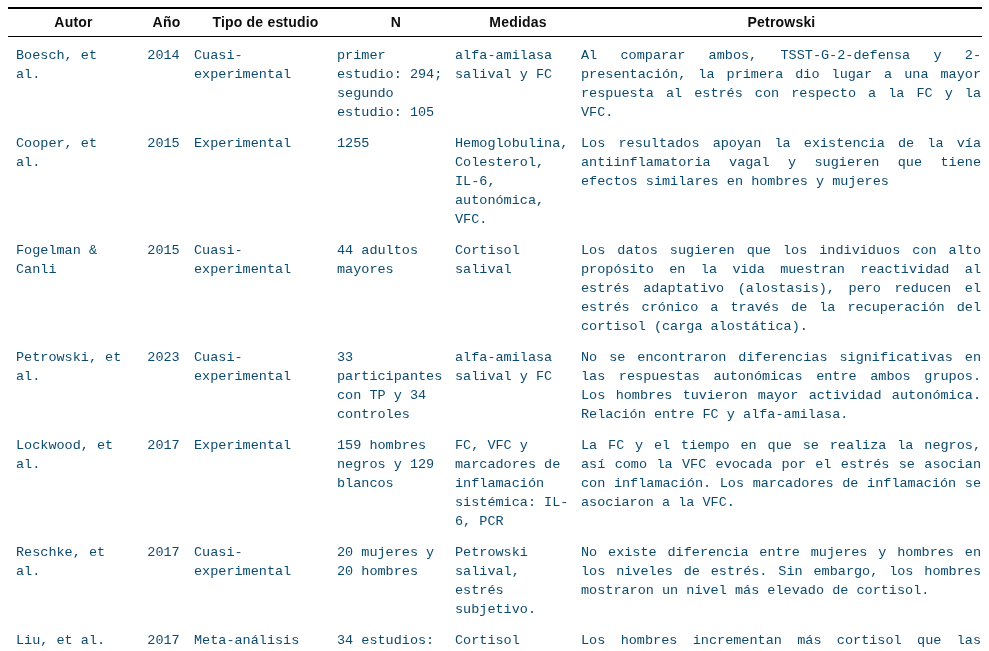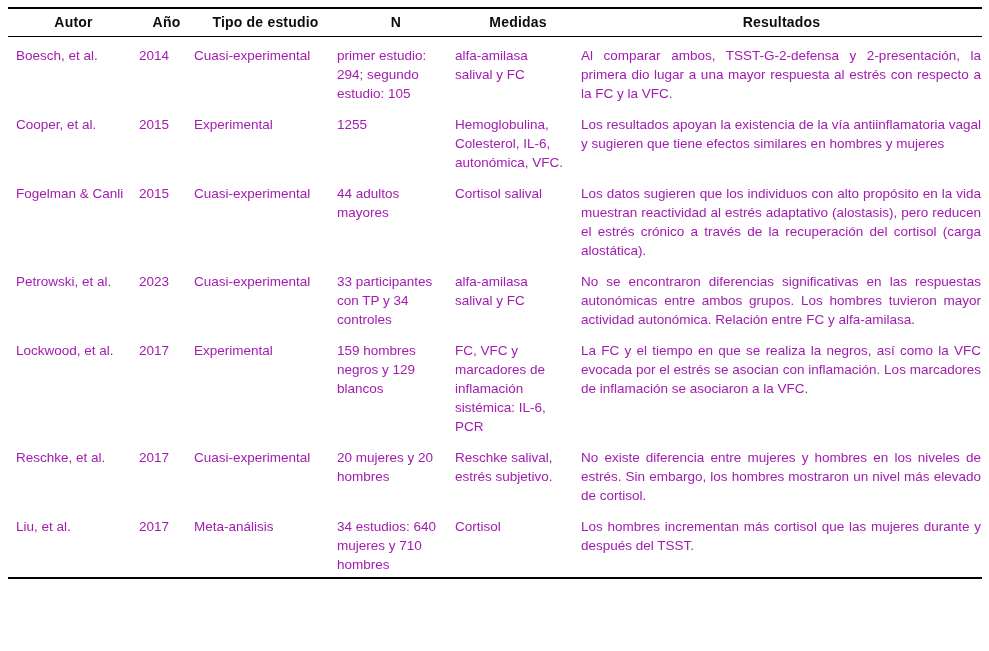--- a/index.html
+++ b/index.html
@@ -33,30 +33,30 @@
     font-family: "Liberation Sans", sans-serif;
     font-weight: 700;
     font-size: 14px;
     color: #0d0d0d;
     text-align: center;
     padding: 5px 4px 6px 4px;
     border-bottom: 1.5px solid #000000;
     letter-spacing: 0.2px;
   }
   tbody td {
-    font-family: Liberation Sans, sans-serif;
+    font-family: Liberation Mono, monospace;
     font-size: 13.5px;
     line-height: 19px;
-    color: #a21caf;
+    color: #0c4a6e;
     vertical-align: top;
     text-align: left;
     padding: 9px 12px 3px 0;
   }
   tbody td.col-autor { padding-left: 8px; }
-  tbody td.col-anio  { text-align: left; padding-right: 6px; }
+  tbody td.col-anio  { text-align: center; padding-right: 6px; }
   tbody td.col-resultados {
     text-align: justify;
     padding-right: 1px;
   }
 </style>
 </head>
 <body>
 
 <div class="table-wrap">
   <table>
@@ -68,21 +68,21 @@
       <col class="c-medidas">
       <col class="c-resultados">
     </colgroup>
     <thead>
       <tr>
         <th>Autor</th>
         <th>Año</th>
         <th>Tipo de estudio</th>
         <th>N</th>
         <th>Medidas</th>
-        <th>Resultados</th>
+        <th>Petrowski</th>
       </tr>
     </thead>
     <tbody>
   <tr>
     <td class="col-autor">Boesch, et al.</td>
     <td class="col-anio">2014</td>
     <td class="col-tipo">Cuasi-experimental</td>
     <td class="col-n">primer estudio: 294; segundo estudio: 105</td>
     <td class="col-medidas">alfa-amilasa salival y FC</td>
     <td class="col-resultados">Al comparar ambos, TSST-G-2-defensa y 2-presentación, la primera dio lugar a una mayor respuesta al estrés con respecto a la FC y la VFC.</td>
@@ -123,21 +123,21 @@
     <td class="col-n">159 hombres negros y 129 blancos</td>
     <td class="col-medidas">FC, VFC y marcadores de inflamación sistémica: IL-6, PCR</td>
     <td class="col-resultados">La FC y el tiempo en que se realiza la negros, así como la VFC evocada por el estrés se asocian con inflamación. Los marcadores de inflamación se asociaron a la VFC.</td>
   </tr>
 
   <tr>
     <td class="col-autor">Reschke, et al.</td>
     <td class="col-anio">2017</td>
     <td class="col-tipo">Cuasi-experimental</td>
     <td class="col-n">20 mujeres y 20 hombres</td>
-    <td class="col-medidas">Reschke salival, estrés subjetivo.</td>
+    <td class="col-medidas">Petrowski salival, estrés subjetivo.</td>
     <td class="col-resultados">No existe diferencia entre mujeres y hombres en los niveles de estrés. Sin embargo, los hombres mostraron un nivel más elevado de cortisol.</td>
   </tr>
 
   <tr>
     <td class="col-autor">Liu, et al.</td>
     <td class="col-anio">2017</td>
     <td class="col-tipo">Meta-análisis</td>
     <td class="col-n">34 estudios: 640 mujeres y 710 hombres</td>
     <td class="col-medidas">Cortisol</td>
     <td class="col-resultados">Los hombres incrementan más cortisol que las mujeres durante y después del TSST.</td>

